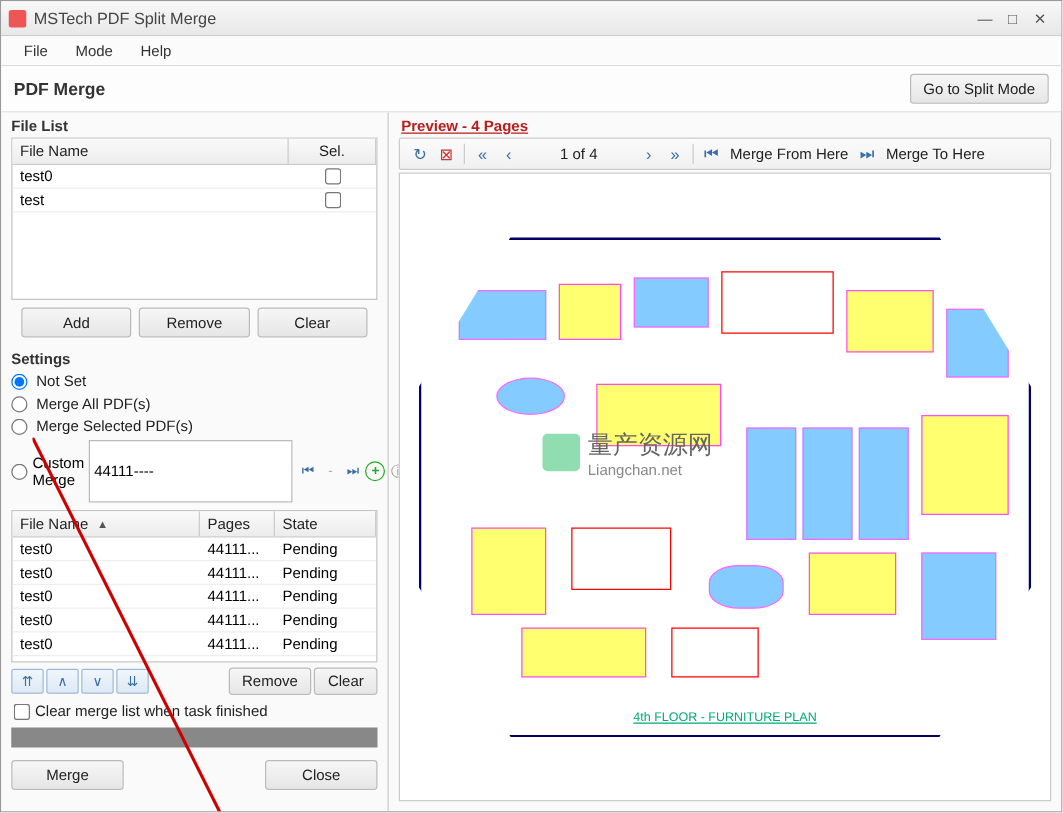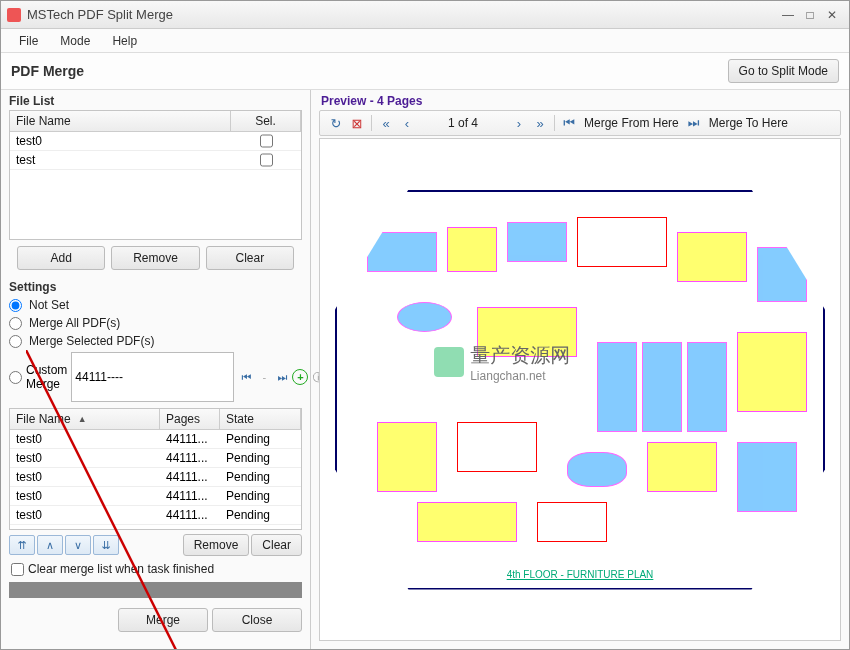--- a/index.html
+++ b/index.html
@@ -42,23 +42,23 @@
 .ml-head div{ padding:3px 6px; border-right:1px solid #ccc; color:#222;}
 .ml-name{ width:150px; display:flex; align-items:center; gap:4px;}
 .ml-pages{ width:60px;}
 .ml-state{ flex:1;}
 .ml-row{ display:flex; border-bottom:1px solid #eee;}
 .ml-row div{ padding:2px 6px; white-space:nowrap; overflow:hidden;}
 .arrowbtns{ display:flex; gap:2px; padding:4px 8px; align-items:center;}
 .abtn{ width:26px;height:20px;border:1px solid #9bb8d8;background:linear-gradient(#f0f6fc,#dde9f5);border-radius:2px;display:flex;align-items:center;justify-content:center;color:#3a6ea5;cursor:pointer;font-size:11px;}
 .chkrow{ display:flex; align-items:center; gap:4px; padding:2px 10px; color:#222;}
 .progress{ height:16px; background:#888; margin:4px 8px;}
-.footer-btns{ display:flex; gap:4px; padding:6px 8px; justify-content:flex-end;}
+.footer-btns{ display:flex; gap:4px; padding:6px 8px; justify-content:space-between;}
 .footer-btns .btn{ width:90px; text-align:center;}
-.preview-head{ font-weight:bold; color:#4c1d95; padding:4px 10px 2px;}
+.preview-head{ font-weight:bold; color:#b91c1c; padding:4px 10px 2px;text-decoration:underline;}
 .toolbar{ display:flex; align-items:center; gap:1px; padding:2px 6px; border:1px solid #ccc; margin:0 8px 2px; background:linear-gradient(#fbfbfb,#f0f0f0); border-radius:2px;}
 .tbtn{ width:20px;height:20px;display:flex;align-items:center;justify-content:center;cursor:pointer;color:#3a6ea5;border-radius:2px;font-size:13px;}
 .tsep{ width:1px;height:16px;background:#ccc;margin:0 3px;}
 .tpage{ padding:0 30px; color:#222;}
 .tlabel{ color:#222; padding:0 4px; cursor:pointer;}
 .preview-area{ flex:1; margin:0 8px 8px; border:1px solid #ccc; background:#fff; overflow:auto; position:relative; display:flex; align-items:center; justify-content:center;}
 .floorplan{ width:490px; height:400px; position:relative; border:2px solid #006; background:#fff;}
 .fp-shape{ position:absolute; border:1px solid #f0f;}
 .fp-blue{ background:#3af; opacity:0.6;}
 .fp-yellow{ background:#ff3; opacity:0.7;}

